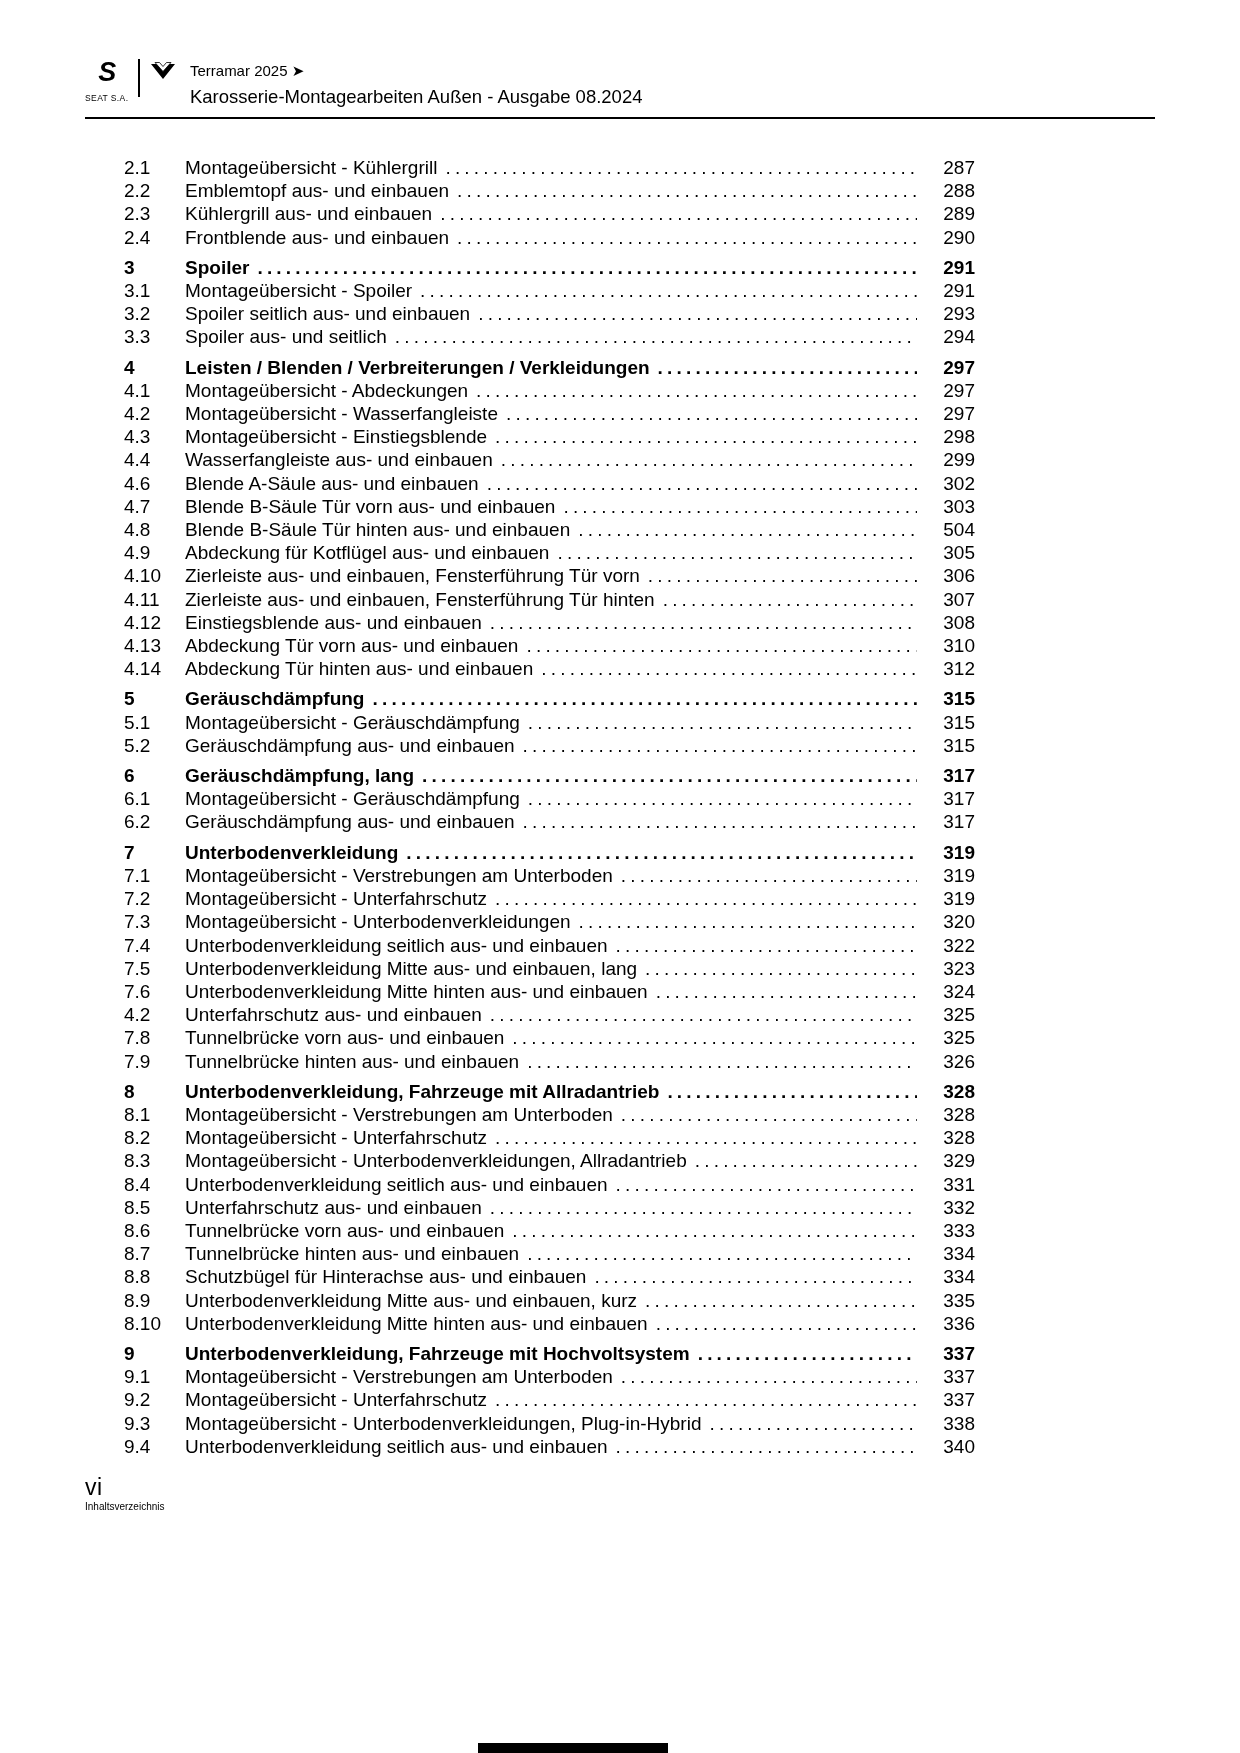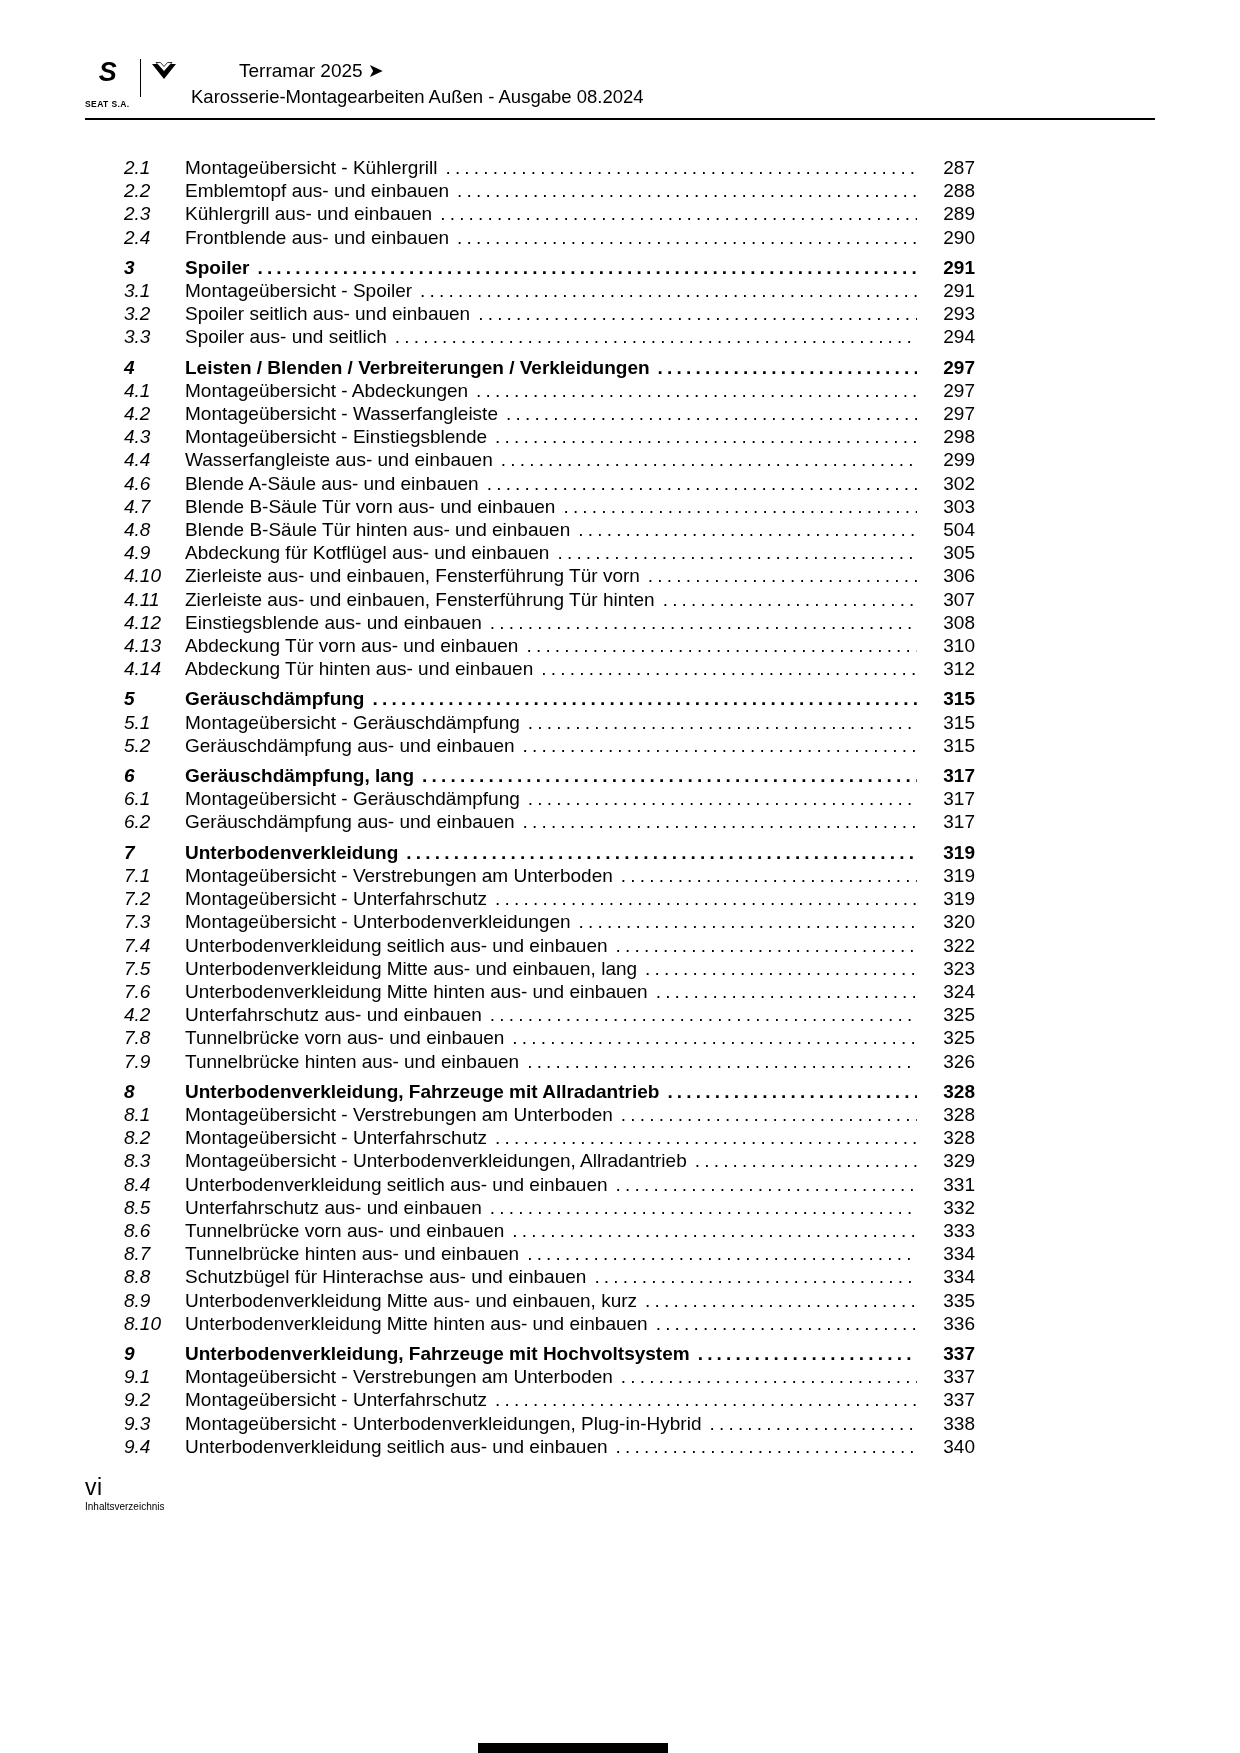--- a/index.html
+++ b/index.html
@@ -31,41 +31,40 @@
   }
   .seat-s {
     font-weight: 900;
     font-size: 27px;
     line-height: 28px;
     font-style: italic;
     letter-spacing: -1px;
   }
   .seat-caption {
     font-size: 8.5px;
-    font-weight: bold;
+    font-weight: normal;
     letter-spacing: 0.4px;
-    margin-top: 13px;
+    margin-top: 7px;
     white-space: nowrap;
   }
   .divider-v {
     width: 1.5px;
     height: 38px;
     background: #000;
     margin: 1px 10px 0 0;
   }
   .emblem {
     margin: 4px 14px 0 0;
     display: inline-block;
   }
   .header-text { padding-top: 2px; }
   .model-line {
-    font-size: 19px;
+    font-size: 15px;
     line-height: 22px;
     white-space: nowrap;
-    margin-left: 48px;
   }
   .doc-title {
     font-size: 18.5px;
     line-height: 22px;
     margin-top: 4px;
     white-space: nowrap;
   }
   .header-rule {
     margin-top: 9px;
     height: 2px;
@@ -86,21 +85,20 @@
     align-items: baseline;
     line-height: 23.2px;
     white-space: nowrap;
   }
   .toc-row.level-1 {
     margin-top: 7px;
     font-weight: bold;
   }
   .toc-num {
     flex: 0 0 61px;
-    font-style: italic;
   }
   .toc-title {
     flex: 0 0 auto;
   }
   .toc-leader {
     flex: 1 1 auto;
     overflow: hidden;
     margin: 0 6px 0 8px;
     letter-spacing: 4.2px;
     white-space: nowrap;

